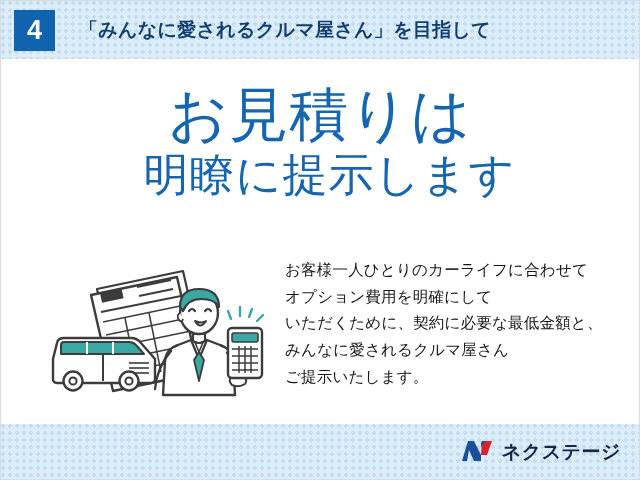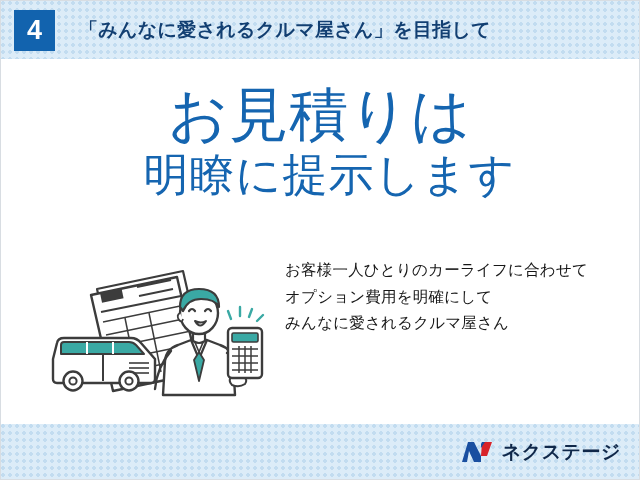--- a/index.html
+++ b/index.html
@@ -124,21 +124,21 @@
     left: 0;
     bottom: 0;
     width: 100%;
     height: 55px;
     display: flex;
     align-items: center;
     justify-content: flex-end;
   }
   #logo {
     display: flex;
-    align-items: center;
+    align-items: flex-start;
     margin-right: 18px;
   }
   #logo-mark {
     width: 34px;
     height: 24px;
     flex: 0 0 auto;
   }
   #logo-text {
     margin-left: 7px;
     color: #10284a;
@@ -269,21 +269,23 @@
             <line x1="204" y1="62" x2="207" y2="54"></line>
             <line x1="212" y1="66" x2="218" y2="60"></line>
           </g>
         </g>
       </svg>
     </div>
 
     <div id="body-copy">
       <span class="copy-line">お客様一人ひとりのカーライフに合わせて</span>
       <span class="copy-line">オプション費用を明確にして</span>
+      <span class="copy-line">いただくために、契約に必要な最低金額と、</span>
       <span class="copy-line">みんなに愛されるクルマ屋さん</span>
+      <span class="copy-line">ご提示いたします。</span>
     </div>
 
   </div>
 
   <div id="footer" class="dotted">
     <div id="logo">
       <svg id="logo-mark" viewBox="0 0 34 24">
 
         <path d="M1 22 L7 2 L13 2 L20 16 L20 22 L13 22 L8 11 L6 22 Z" fill="#1a4fa0"></path>
 

